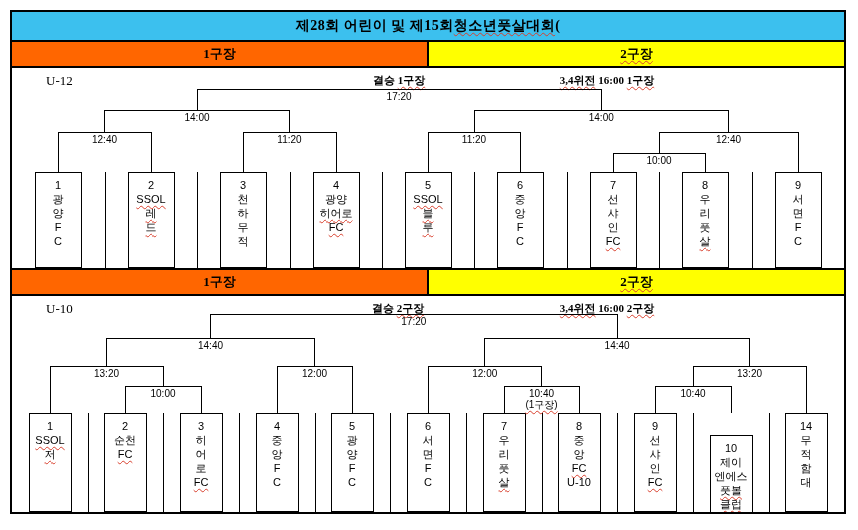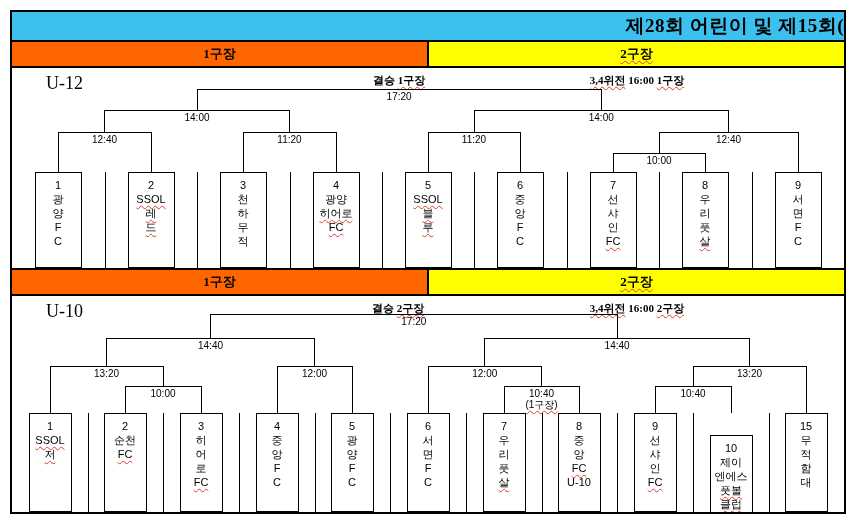--- a/index.html
+++ b/index.html
@@ -1,45 +1,46 @@
 <!DOCTYPE html>
 <html><head>
 <meta charset="utf-8">
 <style>
   html,body{margin:0;padding:0;width:858px;height:530px;overflow:hidden;background:#fff;}
   body{position:relative;font-family:"Liberation Sans",sans-serif;color:#000;}
   .sheet{position:absolute;left:10px;top:10px;width:836px;box-sizing:border-box;border:2px solid #000;background:#fff;}
-  .title-row{height:28px;border-bottom:2px solid #000;display:flex;align-items:center;justify-content:flex-end;
-    font-family:"Liberation Serif",serif;font-weight:bold;font-size:19px;letter-spacing:.5px;}
+  .title-row{height:28px;border-bottom:2px solid #000;display:flex;align-items:center;justify-content:center;
+    font-family:"Liberation Serif",serif;font-weight:bold;font-size:14px;letter-spacing:.5px;}
   .band{height:24px;border-bottom:2px solid #000;display:flex;}
   .band .cell{flex:1;display:flex;align-items:center;justify-content:center;
     font-family:"Liberation Serif",serif;font-weight:bold;font-size:13px;}
   .band .cell + .cell{border-left:2px solid #000;}
   .section{position:relative;background:#fff;overflow:hidden;}
   #sec0{height:200px;border-bottom:2px solid #000;}
   #sec1{height:216px;}
-  .sec-label{position:absolute;left:34px;top:5px;font-family:"Liberation Serif",serif;font-size:18px;}
+  .sec-label{position:absolute;left:34px;top:5px;font-family:"Liberation Serif",serif;font-size:13px;}
   .final-label,.third-label{position:absolute;top:5px;white-space:nowrap;
     font-family:"Liberation Serif",serif;font-weight:bold;font-size:11px;}
   .final-label{transform:translateX(-50%);}
-  .third-label{left:625px;transform:translateX(-50%);}
+  .third-label{left:595px;transform:translateX(-50%);}
   .bracket-svg{position:absolute;left:0;top:0;pointer-events:none;}
   .time{position:absolute;transform:translateX(-50%);font-size:10px;line-height:11px;
     text-align:center;white-space:nowrap;background:transparent;}
   .tbox{position:absolute;box-sizing:border-box;border:1px solid #000;background:#fff;
     text-align:center;font-size:11px;line-height:14px;padding-top:5px;}
   .wavy{text-decoration-line:underline;text-decoration-style:wavy;text-decoration-color:#d8402e;
     text-decoration-thickness:1px;text-underline-offset:2px;}
 </style>
 </head>
 <body>
 
 <div class="sheet">
   <div class="title-row" style="background: rgb(60, 192, 238);">
       <span>제28회 어린이 및 제15회 </span>
+      <span class="wavy">청소년풋살대회</span>
       <span> (</span>
     </div>
 
   <div class="band">
     <div class="cell" style="background: rgb(255, 102, 0);">
         <span>1구장</span>
       </div>
     <div class="cell" style="background: rgb(255, 255, 0);">
         <span class="wavy">2구장</span>
       </div>
@@ -268,21 +269,21 @@
         <div class="wavy">FC</div>
       </div>
       <div class="tbox" style="left: 697.5px; top: 119px; width: 43px; height: 99px; margin-top: 20px;">
         <div>10</div>
         <div>제이</div>
         <div>엔에스</div>
         <div class="wavy">풋볼</div>
         <div class="wavy">클럽</div>
       </div>
       <div class="tbox" style="left: 772.5px; top: 117px; width: 43px; height: 99px;">
-        <div>15</div>
+        <div>14</div>
         <div>무</div>
         <div>적</div>
         <div>함</div>
         <div>대</div>
       </div>
       <div class="time" style="left: 151px; top: 92px;">10:00</div>
       <div class="time" style="left: 94.5px; top: 72px;">13:20</div>
       <div class="time" style="left: 302.5px; top: 72px;">12:00</div>
       <div class="time" style="left: 198.5px; top: 44px;">14:40</div>
       <div class="time" style="left: 529.5px; top: 92px;">10:40<div class="wavy">(1구장)</div></div>

